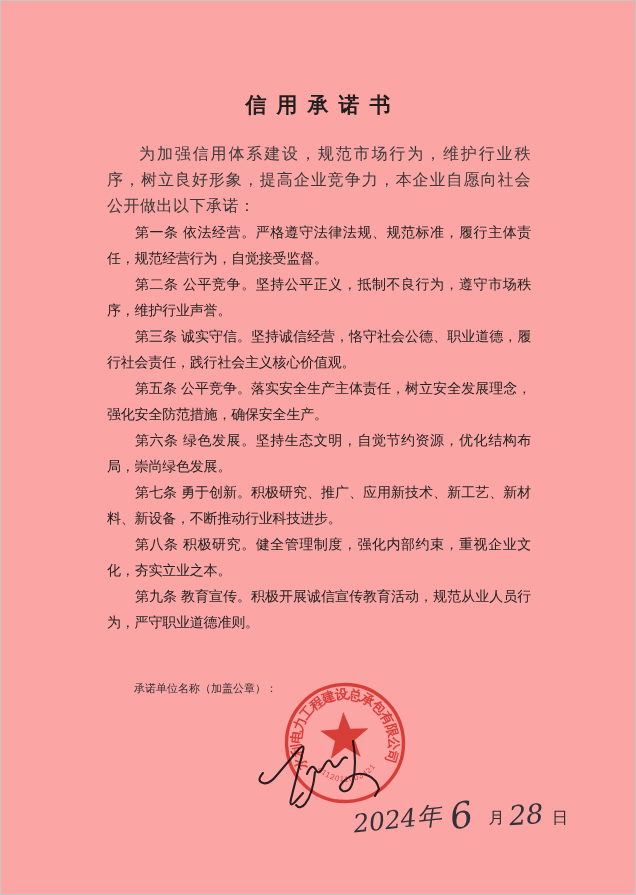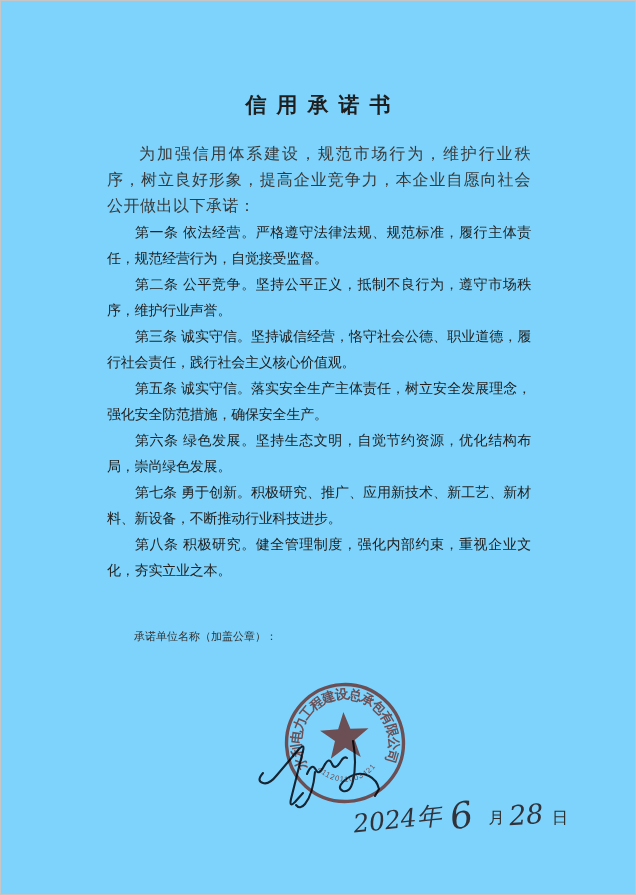--- a/index.html
+++ b/index.html
@@ -1,20 +1,20 @@
 <!DOCTYPE html>
 <html><head>
 <meta charset="utf-8">
 <style>
   html,body{margin:0;padding:0;background:#ffffff;}
   .page{
     position:relative;
     width:636px;height:895px;
     box-sizing:border-box;
-    background:#7dd3fc;
+    background:#fca5a5;
     border:1px solid #c6c6c6;
     overflow:hidden;
     font-family:"Liberation Serif", serif;
     color:#2a2a2a;
   }
   .content{padding-top:89px;}
   .doc-title{
     margin:0;
     text-align:center;
     font-family:"Liberation Serif", serif;
@@ -112,24 +112,25 @@
 
     <h1 class="doc-title">信用承诺书</h1>
 
     <div class="body-block">
       <p class="intro">为加强信用体系建设，规范市场行为，维护行业秩序，树立良好形象，提高企业竞争力，本企业自愿向社会公开做出以下承诺：</p>
 
       <div class="clauses">
         <p><span>第一条 依法经营。</span><span>严格遵守法律法规、规范标准，履行主体责任，规范经营行为，自觉接受监督。</span></p>
         <p><span>第二条 公平竞争。</span><span>坚持公平正义，抵制不良行为，遵守市场秩序，维护行业声誉。</span></p>
         <p><span>第三条 诚实守信。</span><span>坚持诚信经营，恪守社会公德、职业道德，履行社会责任，践行社会主义核心价值观。</span></p>
-        <p><span>第五条 诚实守信。</span><span>落实安全生产主体责任，树立安全发展理念，强化安全防范措施，确保安全生产。</span></p>
+        <p><span>第五条 公平竞争。</span><span>落实安全生产主体责任，树立安全发展理念，强化安全防范措施，确保安全生产。</span></p>
         <p><span>第六条 绿色发展。</span><span>坚持生态文明，自觉节约资源，优化结构布局，崇尚绿色发展。</span></p>
         <p><span>第七条 勇于创新。</span><span>积极研究、推广、应用新技术、新工艺、新材料、新设备，不断推动行业科技进步。</span></p>
         <p><span>第八条 积极研究。</span><span>健全管理制度，强化内部约束，重视企业文化，夯实立业之本。</span></p>
+        <p><span>第九条 教育宣传。</span><span>积极开展诚信宣传教育活动，规范从业人员行为，严守职业道德准则。</span></p>
       </div>
     </div>
 
     <div class="sign-block">
       <div>承诺单位名称（加盖公章）：</div>
     </div>
   </div>
 
   <svg class="seal" viewBox="0 0 140 140">
     <circle cx="70" cy="70" r="62" fill="none" stroke="#d5493e" stroke-width="3.6"></circle>

